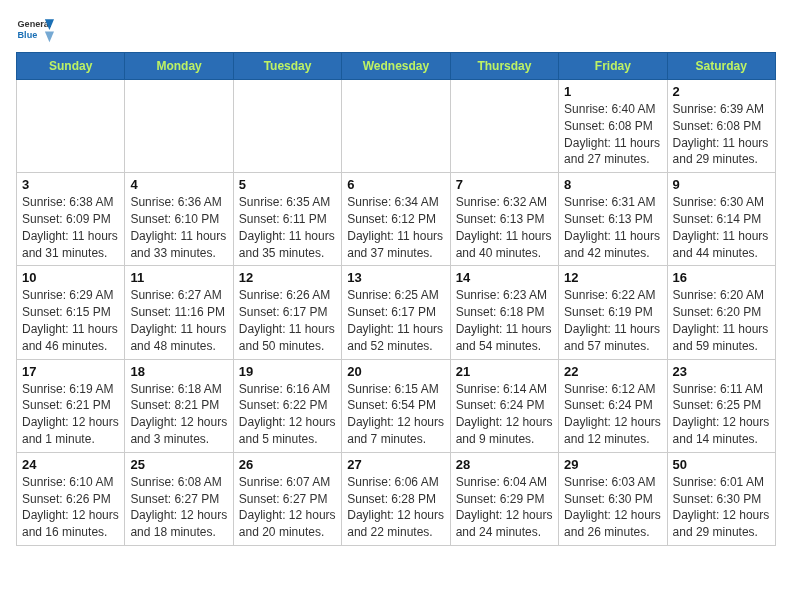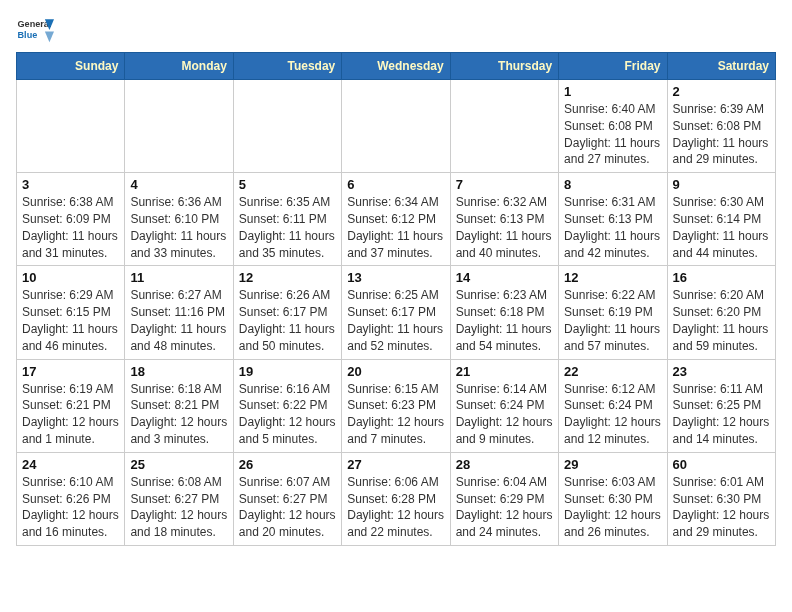--- a/index.html
+++ b/index.html
@@ -40,22 +40,22 @@
       margin-top: 2px;
     }
     .calendar {
       width: 100%;
       border-collapse: collapse;
       margin-top: 8px;
       font-size: 11px;
     }
     .calendar th {
       background-color: #2a6db5;
-      color: #fef9c3;
-      text-align: right;
+      color: #bef264;
+      text-align: center;
       padding: 6px 6px;
       font-size: 12px;
       font-weight: bold;
       border: 1px solid #1a5a9a;
     }
     .calendar td {
       border: 1px solid #ccc;
       vertical-align: top;
       padding: 4px 5px;
       width: calc(100% / 7);
@@ -234,21 +234,21 @@
         </td>
         <td>
           <div class="day-number">19</div>
           <div class="day-info">Sunrise: 6:16 AM
 Sunset: 6:22 PM
 Daylight: 12 hours and 5 minutes.</div>
         </td>
         <td>
           <div class="day-number">20</div>
           <div class="day-info">Sunrise: 6:15 AM
-Sunset: 6:23 PM
+Sunset: 6:54 PM
 Daylight: 12 hours and 7 minutes.</div>
         </td>
         <td>
           <div class="day-number">21</div>
           <div class="day-info">Sunrise: 6:14 AM
 Sunset: 6:24 PM
 Daylight: 12 hours and 9 minutes.</div>
         </td>
         <td>
           <div class="day-number">22</div>
@@ -294,20 +294,20 @@
 Sunset: 6:29 PM
 Daylight: 12 hours and 24 minutes.</div>
         </td>
         <td>
           <div class="day-number">29</div>
           <div class="day-info">Sunrise: 6:03 AM
 Sunset: 6:30 PM
 Daylight: 12 hours and 26 minutes.</div>
         </td>
         <td>
-          <div class="day-number">60</div>
+          <div class="day-number">50</div>
           <div class="day-info">Sunrise: 6:01 AM
 Sunset: 6:30 PM
 Daylight: 12 hours and 29 minutes.</div>
         </td>
       </tr>
     </tbody>
 </table>
 
 </body></html>

